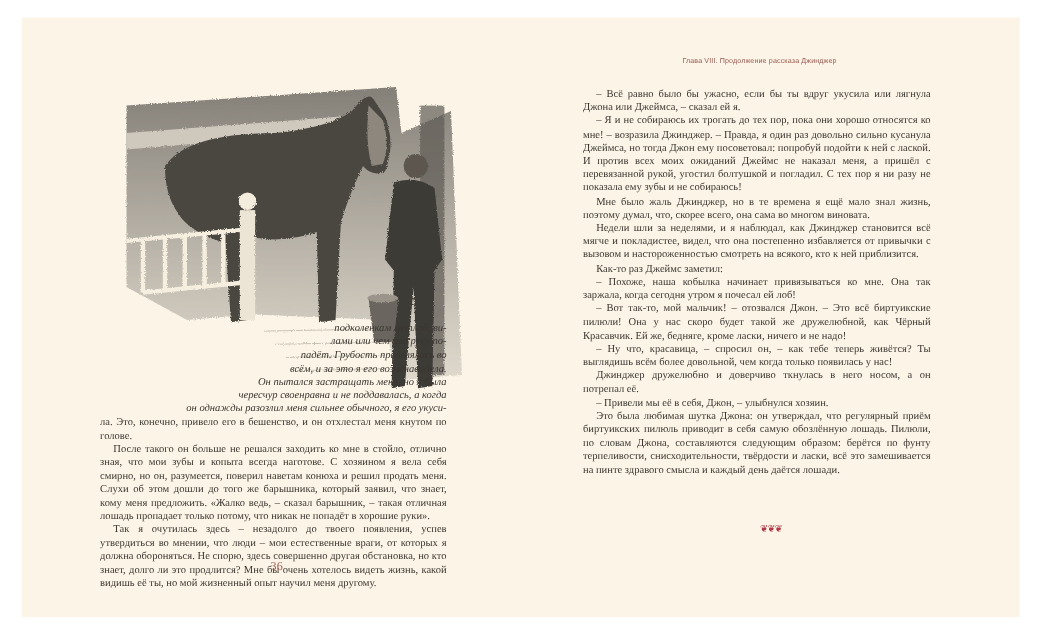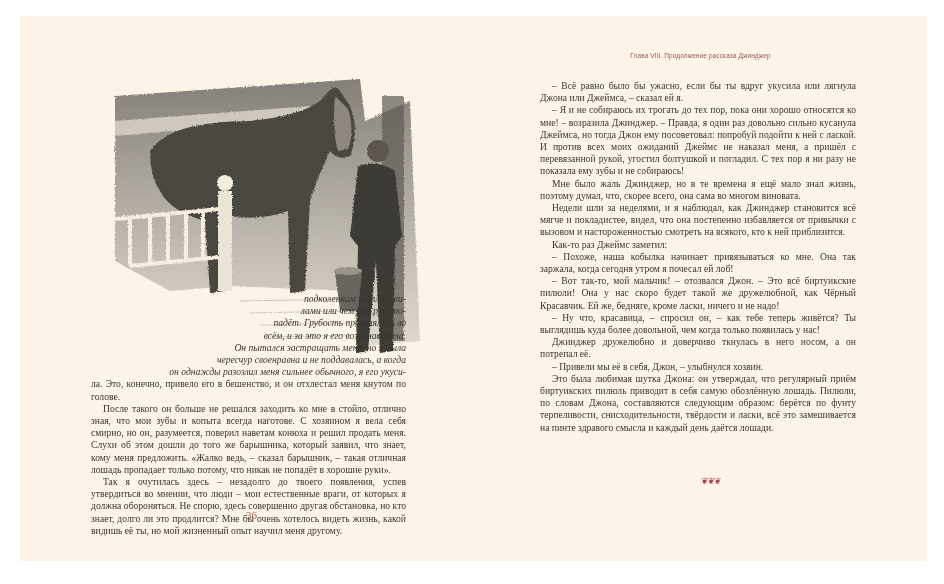--- a/index.html
+++ b/index.html
@@ -6,21 +6,21 @@
   body {
     width:944px; height:584px; background:#ffffff; position:relative; overflow:hidden;
     font-family:"Liberation Serif","DejaVu Serif",serif;
   }
   .spread {
     position:absolute; left:20px; top:16px; width:907px; height:545px;
     background:#fcf5e7;
   }
   .page { position:absolute; top:0; height:545px; }
   .page-left { left:0; width:454px; }
-  .page-right { left:454px; width:453px; }
+  .page-right { left:444px; width:453px; }
 
   .illustration {
     position:absolute; left:90px; top:45px; width:315px; height:300px;
   }
   .body-text {
     color:#3a3530; font-size:9.6px; line-height:12.2px; text-align:justify;
     hyphens:auto;
   }
   .left-text { position:absolute; left:71px; top:277px; width:315px; }
   .left-text .l { display:block; white-space:nowrap; text-align:right;font-style:italic; }
@@ -118,21 +118,21 @@
     <div class="running-head">Глава VIII. Продолжение рассказа Джинджер</div>
 
     <div class="body-text right-text">
       <p>– Всё равно было бы ужасно, если бы ты вдруг укусила или лягнула Джона или Джеймса, – сказал ей я.</p>
       <p>– Я и не собираюсь их трогать до тех пор, пока они хорошо относятся ко мне! – возразила Джинджер. – Правда, я один раз довольно сильно кусанула Джеймса, но тогда Джон ему посоветовал: попробуй подойти к ней с лаской. И против всех моих ожиданий Джеймс не наказал меня, а пришёл с перевязанной рукой, угостил болтушкой и погладил. С тех пор я ни разу не показала ему зубы и не собираюсь!</p>
       <p>Мне было жаль Джинджер, но в те времена я ещё мало знал жизнь, поэтому думал, что, скорее всего, она сама во многом виновата.</p>
       <p>Недели шли за неделями, и я наблюдал, как Джинджер становится всё мягче и покладистее, видел, что она постепенно избавляется от привычки с вызовом и настороженностью смотреть на всякого, кто к ней приблизится.</p>
       <p>Как-то раз Джеймс заметил:</p>
       <p>– Похоже, наша кобылка начинает привязываться ко мне. Она так заржала, когда сегодня утром я почесал ей лоб!</p>
       <p>– Вот так-то, мой мальчик! – отозвался Джон. – Это всё биртуикские пилюли! Она у нас скоро будет такой же дружелюбной, как Чёрный Красавчик. Ей же, бедняге, кроме ласки, ничего и не надо!</p>
-      <p>– Ну что, красавица, – спросил он, – как тебе теперь живётся? Ты выглядишь куда более довольной, чем когда только появилась у нас!</p>
+      <p>– Ну что, красавица, – спросил он, – как тебе теперь живётся? Ты выглядишь всём более довольной, чем когда только появилась у нас!</p>
       <p>Джинджер дружелюбно и доверчиво ткнулась в него носом, а он потрепал её.</p>
       <p>– Привели мы её в себя, Джон, – улыбнулся хозяин.</p>
       <p>Это была любимая шутка Джона: он утверждал, что регулярный приём биртуикских пилюль приводит в себя самую обозлённую лошадь. Пилюли, по словам Джона, составляются следующим образом: берётся по фунту терпеливости, снисходительности, твёрдости и ласки, всё это замешивается на пинте здравого смысла и каждый день даётся лошади.</p>
     </div>
 
     <div class="ornament">❦❦❦</div>
   </div>
 
 </div>
 

